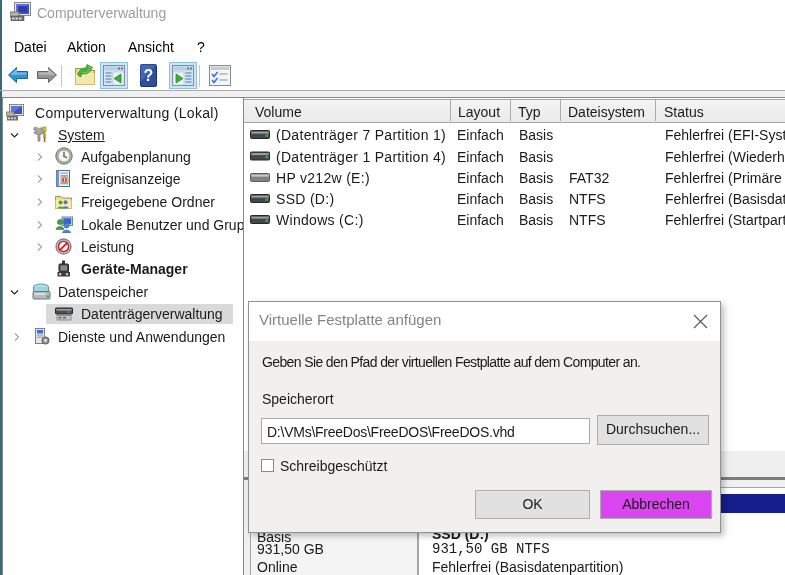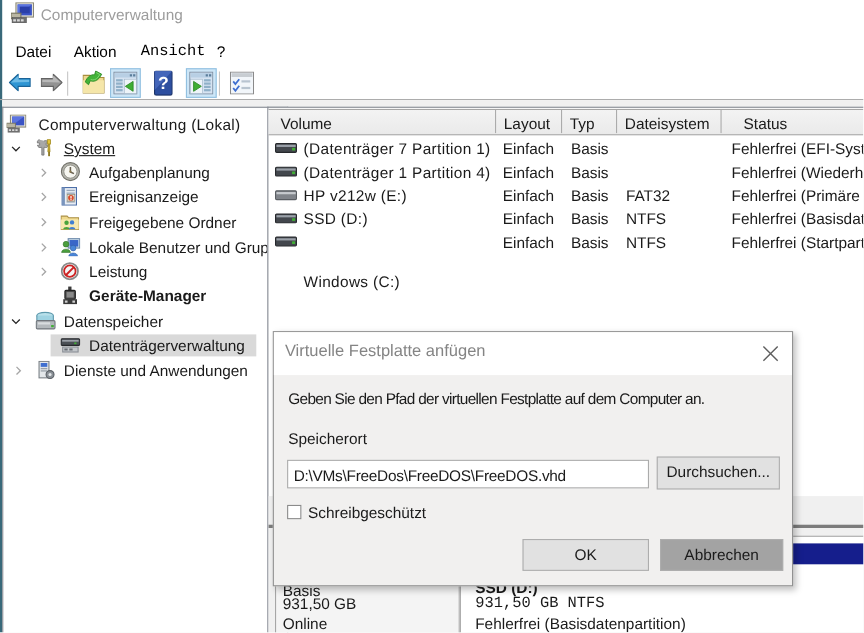--- a/index.html
+++ b/index.html
@@ -24,21 +24,21 @@
   <rect x="2" y="15.5" width="2.5" height="2" fill="#d9d9d9"></rect>
   <rect x="5.5" y="15.5" width="2.5" height="2" fill="#d9d9d9"></rect>
   <rect x="9" y="15.5" width="2.5" height="2" fill="#d9d9d9"></rect>
 </svg>
 </div>
 <div class="abs txt" id="title" style="left:37px;top:5px;font-size:14px;color:#9d9d9d;">Computerverwaltung</div>
 
 <div class="abs txt" id="menu" style="left:0;top:39px;font-size:14px;color:#000;">
   <span style="position:absolute;left:14px;">Datei</span>
   <span style="position:absolute;left:67px;">Aktion</span>
-  <span style="position:absolute;left:128px;font-family:Liberation Mono, monospace;">Ansicht</span>
+  <span style="position:absolute;left:128px;">Ansicht</span>
   <span style="position:absolute;left:197px;">?</span>
 </div>
 
 <div class="abs" id="toolbar" style="left:0;top:60px;width:785px;height:31px;">
 
   <svg class="abs" style="left:8px;top:7px;" width="20" height="16" viewBox="0 0 20 16">
     <path d="M8.5 0.5 L8.5 4.5 L19.5 4.5 L19.5 11.5 L8.5 11.5 L8.5 15.5 L0.5 8 Z" fill="#2e95d3" stroke="#1b6397" stroke-width="1"></path>
     <path d="M9 1.5 L9 5.5 L18.5 5.5 L18.5 7.5 L2 8 Z" fill="#74bfe8" opacity="0.9"></path>
   </svg>
 
@@ -232,31 +232,31 @@
   </svg>
 </div>
 
 <div class="abs" id="rightpanel" style="left:243px;top:97px;width:542px;height:478px;background:#fff;border-left:1px solid #828790;border-top:1px solid #828790;overflow:hidden;font-size:14px;">
 
   <div class="abs" style="left:0;top:1px;width:541px;height:24px;background:linear-gradient(#f3f3f3,#eaeaea);border-top:1px solid #a5a5a5;border-bottom:1px solid #a5a5a5;"></div>
   <div class="abs txt" style="left:11px;top:6px;">Volume</div>
   <div class="abs txt" style="left:214px;top:6px;">Layout</div>
   <div class="abs txt" style="left:274px;top:6px;">Typ</div>
   <div class="abs txt" style="left:324px;top:6px;">Dateisystem</div>
-  <div class="abs txt" style="left:420px;top:6px;margin-left:12px;">Status</div>
+  <div class="abs txt" style="left:420px;top:6px;">Status</div>
   <div class="abs" style="left:206px;top:2px;width:1px;height:21px;background:#ababab;"></div>
   <div class="abs" style="left:266px;top:2px;width:1px;height:21px;background:#ababab;"></div>
   <div class="abs" style="left:316px;top:2px;width:1px;height:21px;background:#ababab;"></div>
   <div class="abs" style="left:411px;top:2px;width:1px;height:21px;background:#ababab;"></div>
 
   <div class="abs txt" style="left:32px;top:29px;letter-spacing:0.3px;">(Datenträger 7 Partition 1)</div>
   <div class="abs txt" style="left:32px;top:51px;letter-spacing:0.3px;">(Datenträger 1 Partition 4)</div>
   <div class="abs txt" style="left:32px;top:72px;letter-spacing:0.3px;">HP v212w (E:)</div>
   <div class="abs txt" style="left:32px;top:93px;letter-spacing:0.3px;">SSD (D:)</div>
-  <div class="abs txt" style="left:32px;top:114px;letter-spacing:0.3px;margin-top:36px;">Windows (C:)</div>
+  <div class="abs txt" style="left:32px;top:114px;letter-spacing:0.3px;">Windows (C:)</div>
   <div class="abs txt" style="left:213px;top:29px;">Einfach</div>
   <div class="abs txt" style="left:213px;top:51px;">Einfach</div>
   <div class="abs txt" style="left:213px;top:72px;">Einfach</div>
   <div class="abs txt" style="left:213px;top:93px;">Einfach</div>
   <div class="abs txt" style="left:213px;top:114px;">Einfach</div>
   <div class="abs txt" style="left:275px;top:29px;">Basis</div>
   <div class="abs txt" style="left:275px;top:51px;">Basis</div>
   <div class="abs txt" style="left:275px;top:72px;">Basis</div>
   <div class="abs txt" style="left:275px;top:93px;">Basis</div>
   <div class="abs txt" style="left:275px;top:114px;">Basis</div>
@@ -322,14 +322,14 @@
     <path d="M1 1 L14 14 M14 1 L1 14" stroke="#5f5f5f" stroke-width="1.3"></path>
   </svg>
   <div class="abs txt" style="left:13px;top:52px;font-size:14px;letter-spacing:-0.62px;">Geben Sie den Pfad der virtuellen Festplatte auf dem Computer an.</div>
   <div class="abs txt" style="left:13px;top:89px;font-size:14px;">Speicherort</div>
   <div class="abs" style="left:12px;top:116px;width:329px;height:26px;background:#fff;border:1px solid #ababab;"></div>
   <div class="abs txt" style="left:18px;top:122px;font-size:14px;letter-spacing:-0.25px;text-align:right;">D:\VMs\FreeDos\FreeDOS\FreeDOS.vhd</div>
   <div class="abs" style="left:348px;top:113px;width:112px;height:30px;background:#e1e1e1;border:1px solid #adadad;text-align:center;font-size:14px;line-height:27px;">Durchsuchen...</div>
   <div class="abs" style="left:12px;top:157px;width:13px;height:13px;background:#fff;border:1px solid #8b8b8b;"></div>
   <div class="abs txt" style="left:31px;top:156px;font-size:14px;">Schreibgeschützt</div>
   <div class="abs" style="left:226px;top:188px;width:115px;height:29px;background:#e1e1e1;border:1px solid #adadad;text-align:center;font-size:14px;line-height:27px;">OK</div>
-  <div class="abs" style="left:351px;top:188px;width:112px;height:29px;background:#a3a3a3;border:1px solid #adadad;text-align:center;font-size:14px;line-height:27px;">Abbrechen</div>
+  <div class="abs" style="left:351px;top:188px;width:112px;height:29px;background:#d946ef;border:1px solid #adadad;text-align:center;font-size:14px;line-height:27px;">Abbrechen</div>
 </div>
 
 </body></html>

